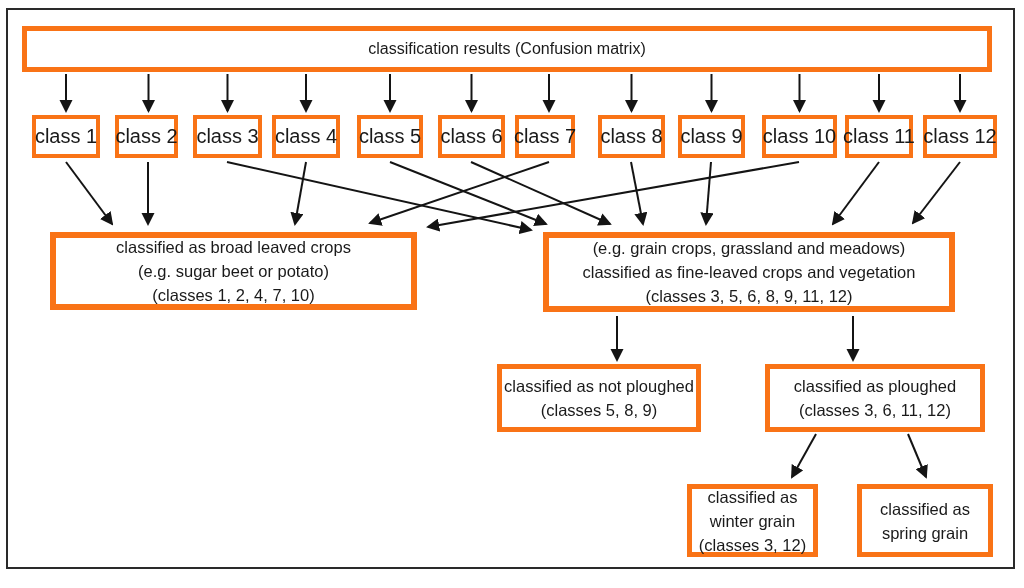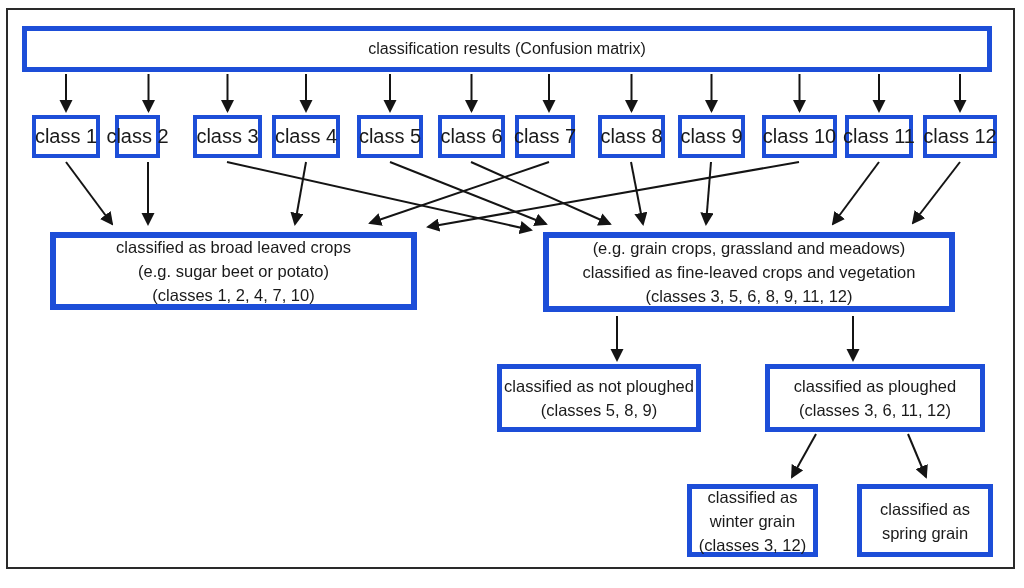--- a/index.html
+++ b/index.html
@@ -6,21 +6,21 @@
   .canvas{
     position:relative;width:1024px;height:588px;background:#ffffff;
     font-family:"Liberation Sans","DejaVu Sans",sans-serif;color:#1a1a1a;overflow:hidden;
   }
   .frame{
     position:absolute;left:6px;top:8px;width:1009px;height:561px;
     border:2px solid #2a2a2a;box-sizing:border-box;
   }
   svg.edge-layer{position:absolute;left:0;top:0;width:1024px;height:588px;}
   .box{
-    position:absolute;background:#ffffff;border:4px solid #1d4ed8;box-sizing:border-box;
+    position:absolute;background:#ffffff;border:4px solid #f97316;box-sizing:border-box;
     display:flex;flex-direction:column;align-items:center;justify-content:center;
     text-align:center;line-height:24px;font-size:16.5px;
   }
   .box .ln{white-space:nowrap;}
   #box-root{left:22px;top:26px;width:970px;height:46px;border-width:5px;font-size:16px;}
   .class-box{top:115px;height:43px;border-width:4px;font-size:20px;line-height:17px;}
   #box-broad{left:50px;top:232px;width:367px;height:78px;border-width:6px;}
   #box-fine{left:543px;top:232px;width:412px;height:80px;border-width:6px;}
   #box-notploughed{left:497px;top:364px;width:204px;height:68px;border-width:5px;}
   #box-ploughed{left:765px;top:364px;width:220px;height:68px;border-width:5px;}
@@ -72,21 +72,21 @@
   </svg>
 
   <div class="box" id="box-root">
     <div class="ln">classification results (Confusion matrix)</div>
   </div>
 
   <div id="classRow">
       <div class="box class-box" style="left: 32px; width: 68px;">
         <div class="ln">class 1</div>
       </div>
-      <div class="box class-box" style="left: 115px; width: 45px;">
+      <div class="box class-box" style="left: 115px; width: 63px;">
         <div class="ln">class 2</div>
       </div>
       <div class="box class-box" style="left: 193px; width: 69px;">
         <div class="ln">class 3</div>
       </div>
       <div class="box class-box" style="left: 272px; width: 68px;">
         <div class="ln">class 4</div>
       </div>
       <div class="box class-box" style="left: 357px; width: 66px;">
         <div class="ln">class 5</div>

